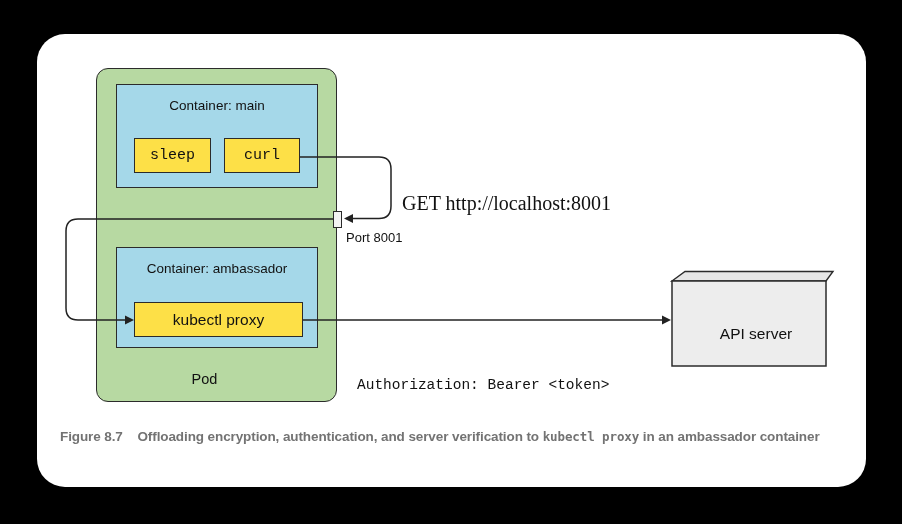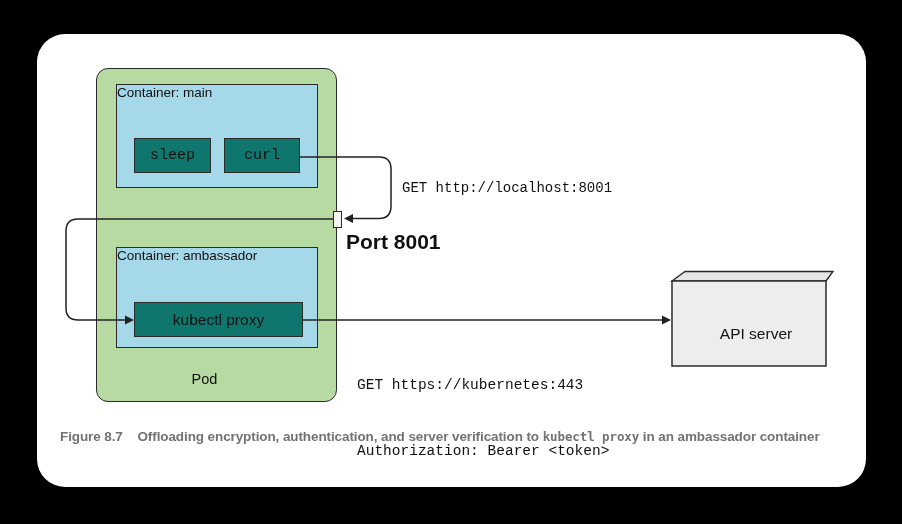--- a/index.html
+++ b/index.html
@@ -17,41 +17,41 @@
   .pod{
     left:96px;top:68px;width:241px;height:334px;
     background:#b7d9a2;border:1.5px solid #2b2b2b;border-radius:12px;z-index:1;
   }
   .container-box{
     background:#a5d8e9;border:1.3px solid #2b2b2b;z-index:2;
   }
   .container-main{left:116px;top:84px;width:202px;height:104px;}
   .container-ambassador{left:116px;top:247px;width:202px;height:101px;}
   .container-title{
-    font-size:13.5px;color:#111;
+    text-align:center;margin-top:13px;font-size:13.5px;color:#111;
   }
   .process{
-    background:#0f766e;border:1.3px solid #2b2b2b;z-index:3;
+    background:#fde047;border:1.3px solid #2b2b2b;z-index:3;
     display:flex;align-items:center;justify-content:center;
   }
   .mono{font-family:"Liberation Mono","DejaVu Sans Mono",monospace;}
   .process-sleep{left:134px;top:138px;width:77px;height:35px;font-size:15px;}
   .process-curl{left:224px;top:138px;width:76px;height:35px;font-size:15px;}
   .process-proxy{left:134px;top:302px;width:169px;height:35px;font-size:15.5px;}
   .pod-label{
     left:96px;top:371px;width:217px;text-align:center;
     font-size:14.5px;z-index:2;
   }
   .port-marker{
     left:333px;top:211px;width:9px;height:17px;
     background:#f4f4f4;border:1.3px solid #2b2b2b;z-index:6;
   }
-  .port-label{left:346px;top:230px;font-size:21px;z-index:4;font-weight:bold;}
+  .port-label{left:346px;top:230px;font-size:13px;z-index:4;}
   .req-localhost{
-    left:402px;top:180px;font-size:14px;z-index:4;white-space:pre;
+    left:402px;top:192px;font-size:20px;z-index:4;white-space:pre;font-family:Liberation Serif, serif;
   }
   .req-kubernetes{
     left:357px;top:330px;font-size:14.5px;line-height:22px;z-index:4;white-space:pre;
   }
   .api-label{
     left:672px;top:291px;width:168px;height:85px;z-index:5;
     display:flex;align-items:center;justify-content:center;font-size:15.5px;
   }
   .lines-svg{left:0;top:0;width:902px;height:524px;z-index:4;pointer-events:none;}
   .caption{
@@ -97,21 +97,20 @@
 
   <polygon points="672,281 685,271.5 833,271.5 826,281" fill="#e6e6e6" stroke="#2b2b2b" stroke-width="1.4"></polygon>
   <rect x="672" y="281" width="154" height="85" fill="#ededed" stroke="#2b2b2b" stroke-width="1.5"></rect>
 </svg>
 
 <div class="abs port-marker"></div>
 <div class="abs port-label">Port 8001</div>
 
 <div class="abs req-localhost mono">GET http://localhost:8001</div>
 <div class="abs req-kubernetes mono">
-  <div>GET https://kubernetes:443</div>
   <div>Authorization: Bearer &lt;token&gt;</div>
 </div>
 
 <div class="abs api-label">API server</div>
 
 <div class="abs caption">
   <span class="fig">Figure 8.7</span>
   <span>Offloading encryption, authentication, and server verification to</span>
   <span class="code">kubectl proxy</span>
   <span>in an ambassador container</span>

